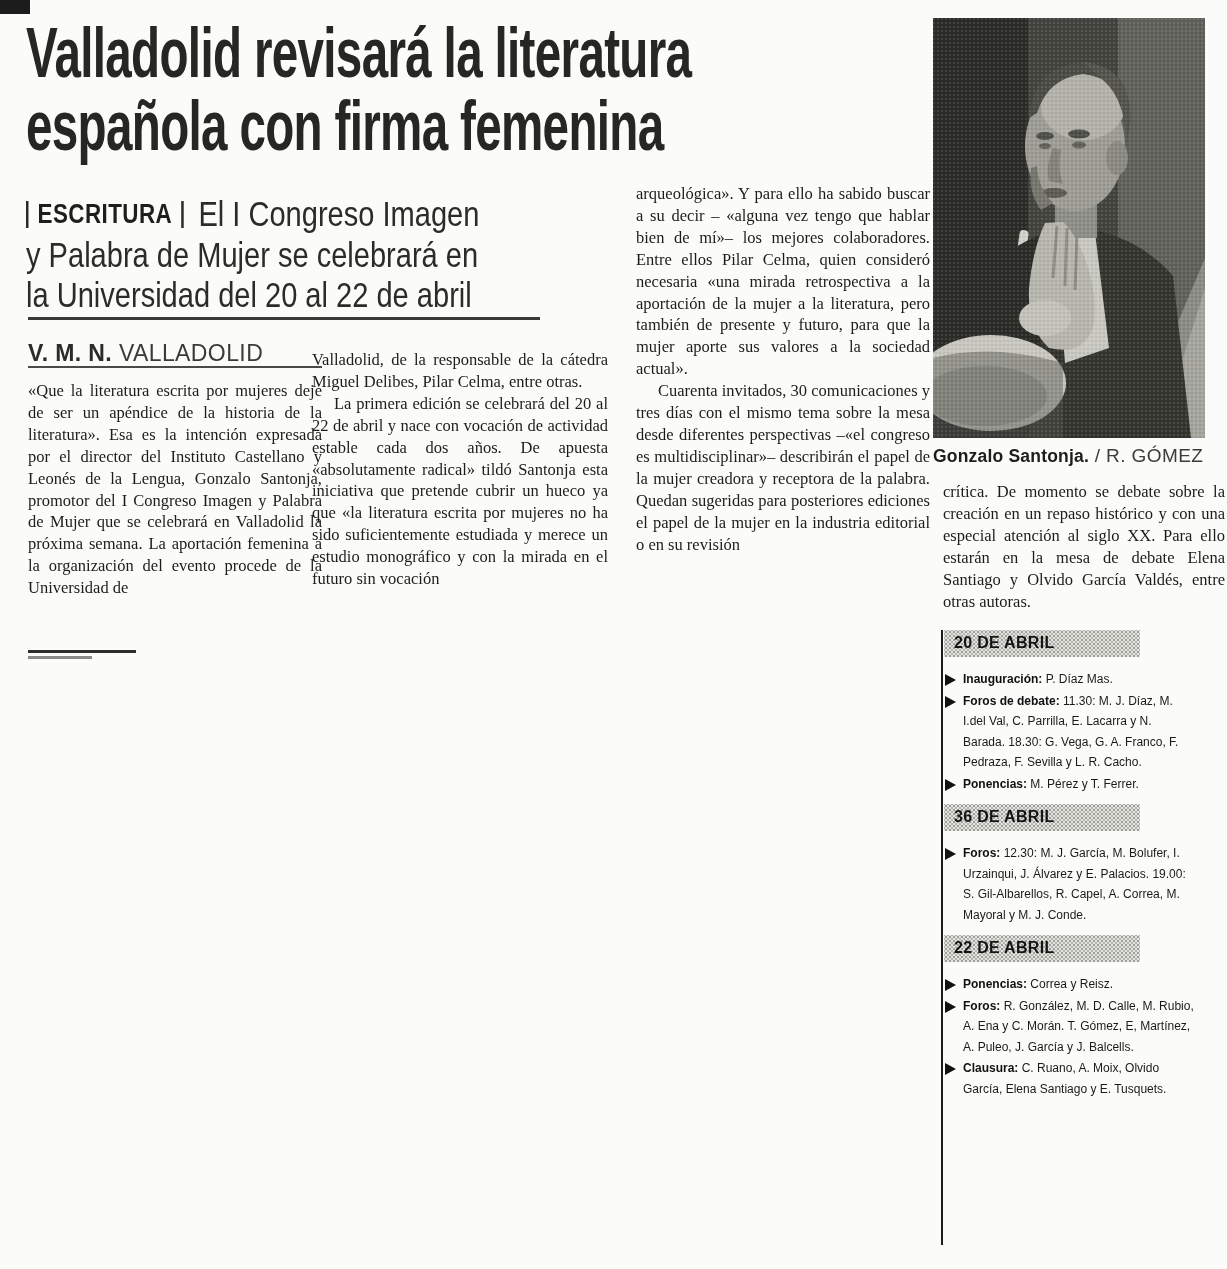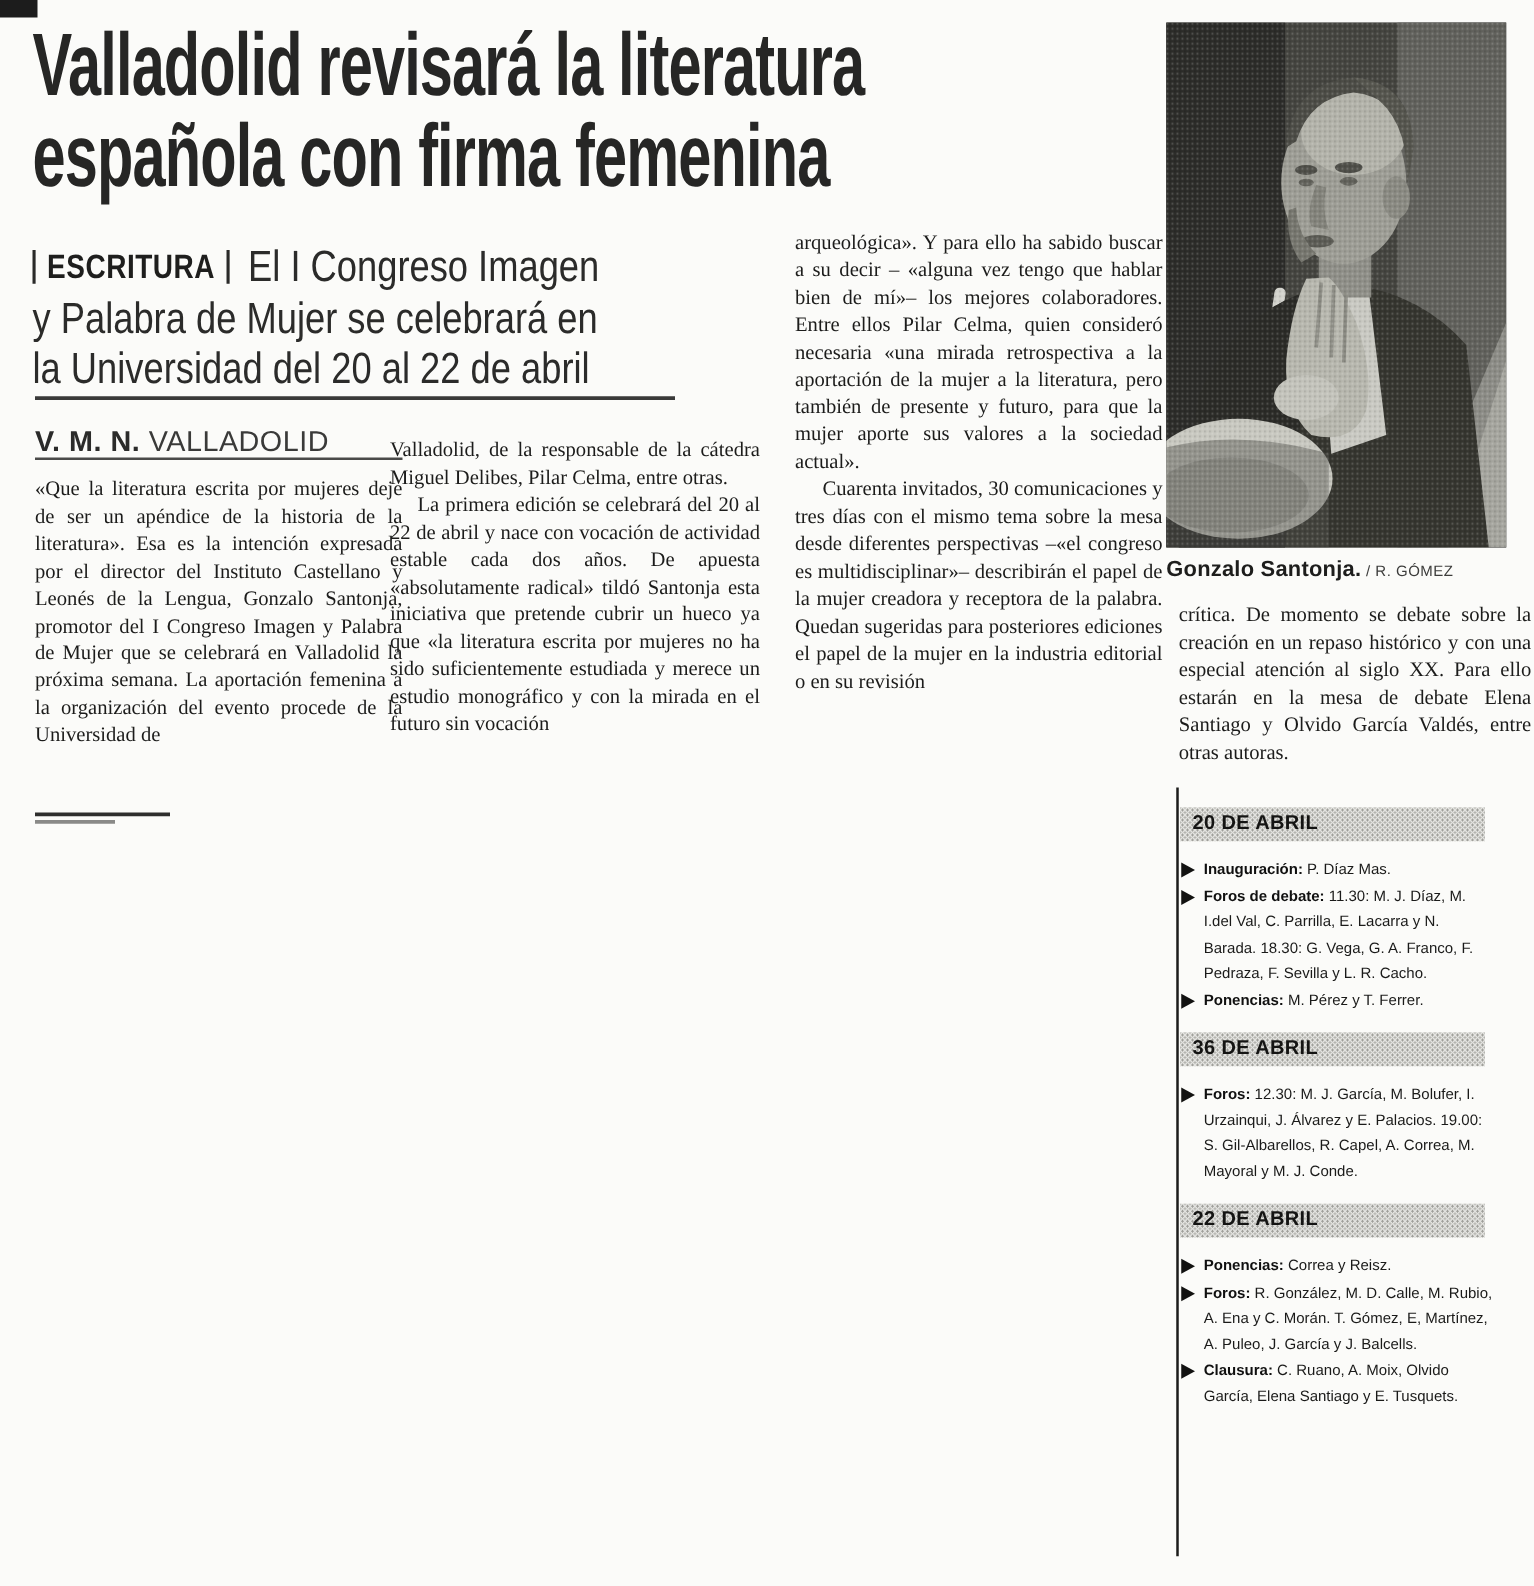--- a/index.html
+++ b/index.html
@@ -57,37 +57,36 @@
   .col4{left:943px;top:481px;width:282px;}
 
   .endrule{left:28px;top:650px;width:108px;height:3px;background:#2e2e2d;}
   .endrule2{left:28px;top:656px;width:64px;height:3px;background:#8a8a88;}
 
   
   .photo{left:933px;top:18px;width:272px;height:420px;background:#4a4a48;}
   .photo svg{display:block;}
   .caption{left:933px;top:445px;width:290px;font-size:17.5px;color:#1d1d1c;}
   .caption .name{font-weight:700;letter-spacing:0.2px;}
-  .caption .credit{font-size:12px;letter-spacing:0.4px;color:#3c3c3b;}
+  .caption .credit{font-size:19px;letter-spacing:0.4px;color:#3c3c3b;}
 
   
   .sidebar-rule{left:941px;top:630px;width:2px;height:615px;background:#1c1c1b;}
   .sidebar{left:944px;top:630px;width:252px;}
   .sb-header{
-    width:244px;height:27px;box-sizing:border-box;
+    width:196px;height:27px;box-sizing:border-box;
     margin-bottom:12px;
     padding:4px 0 0 10px;
     font-weight:700;font-size:16px;letter-spacing:0.3px;color:#141413;
     background-color:#e3e3e0;
     background-image:
       radial-gradient(#9f9f9a 0.8px, rgba(0,0,0,0) 0.9px),
       radial-gradient(#b5b5b0 0.8px, rgba(0,0,0,0) 0.9px);
     background-size:4px 4px,4px 4px;
     background-position:0 0,2px 2px;
-    margin-top:16px;
   }
   .sb-section{margin-bottom:10px;}
   .sb-item{display:flex;align-items:flex-start;margin:0 0 1px 0;}
   .tri{
     flex:0 0 auto;width:0;height:0;margin:5px 7px 0 1px;
     border-top:6px solid transparent;border-bottom:6px solid transparent;
     border-left:11px solid #121211;
   }
   .sb-text{font-size:12px;line-height:20.5px;color:#1a1a19;}
   .sb-text b{font-weight:700;color:#101010;}

